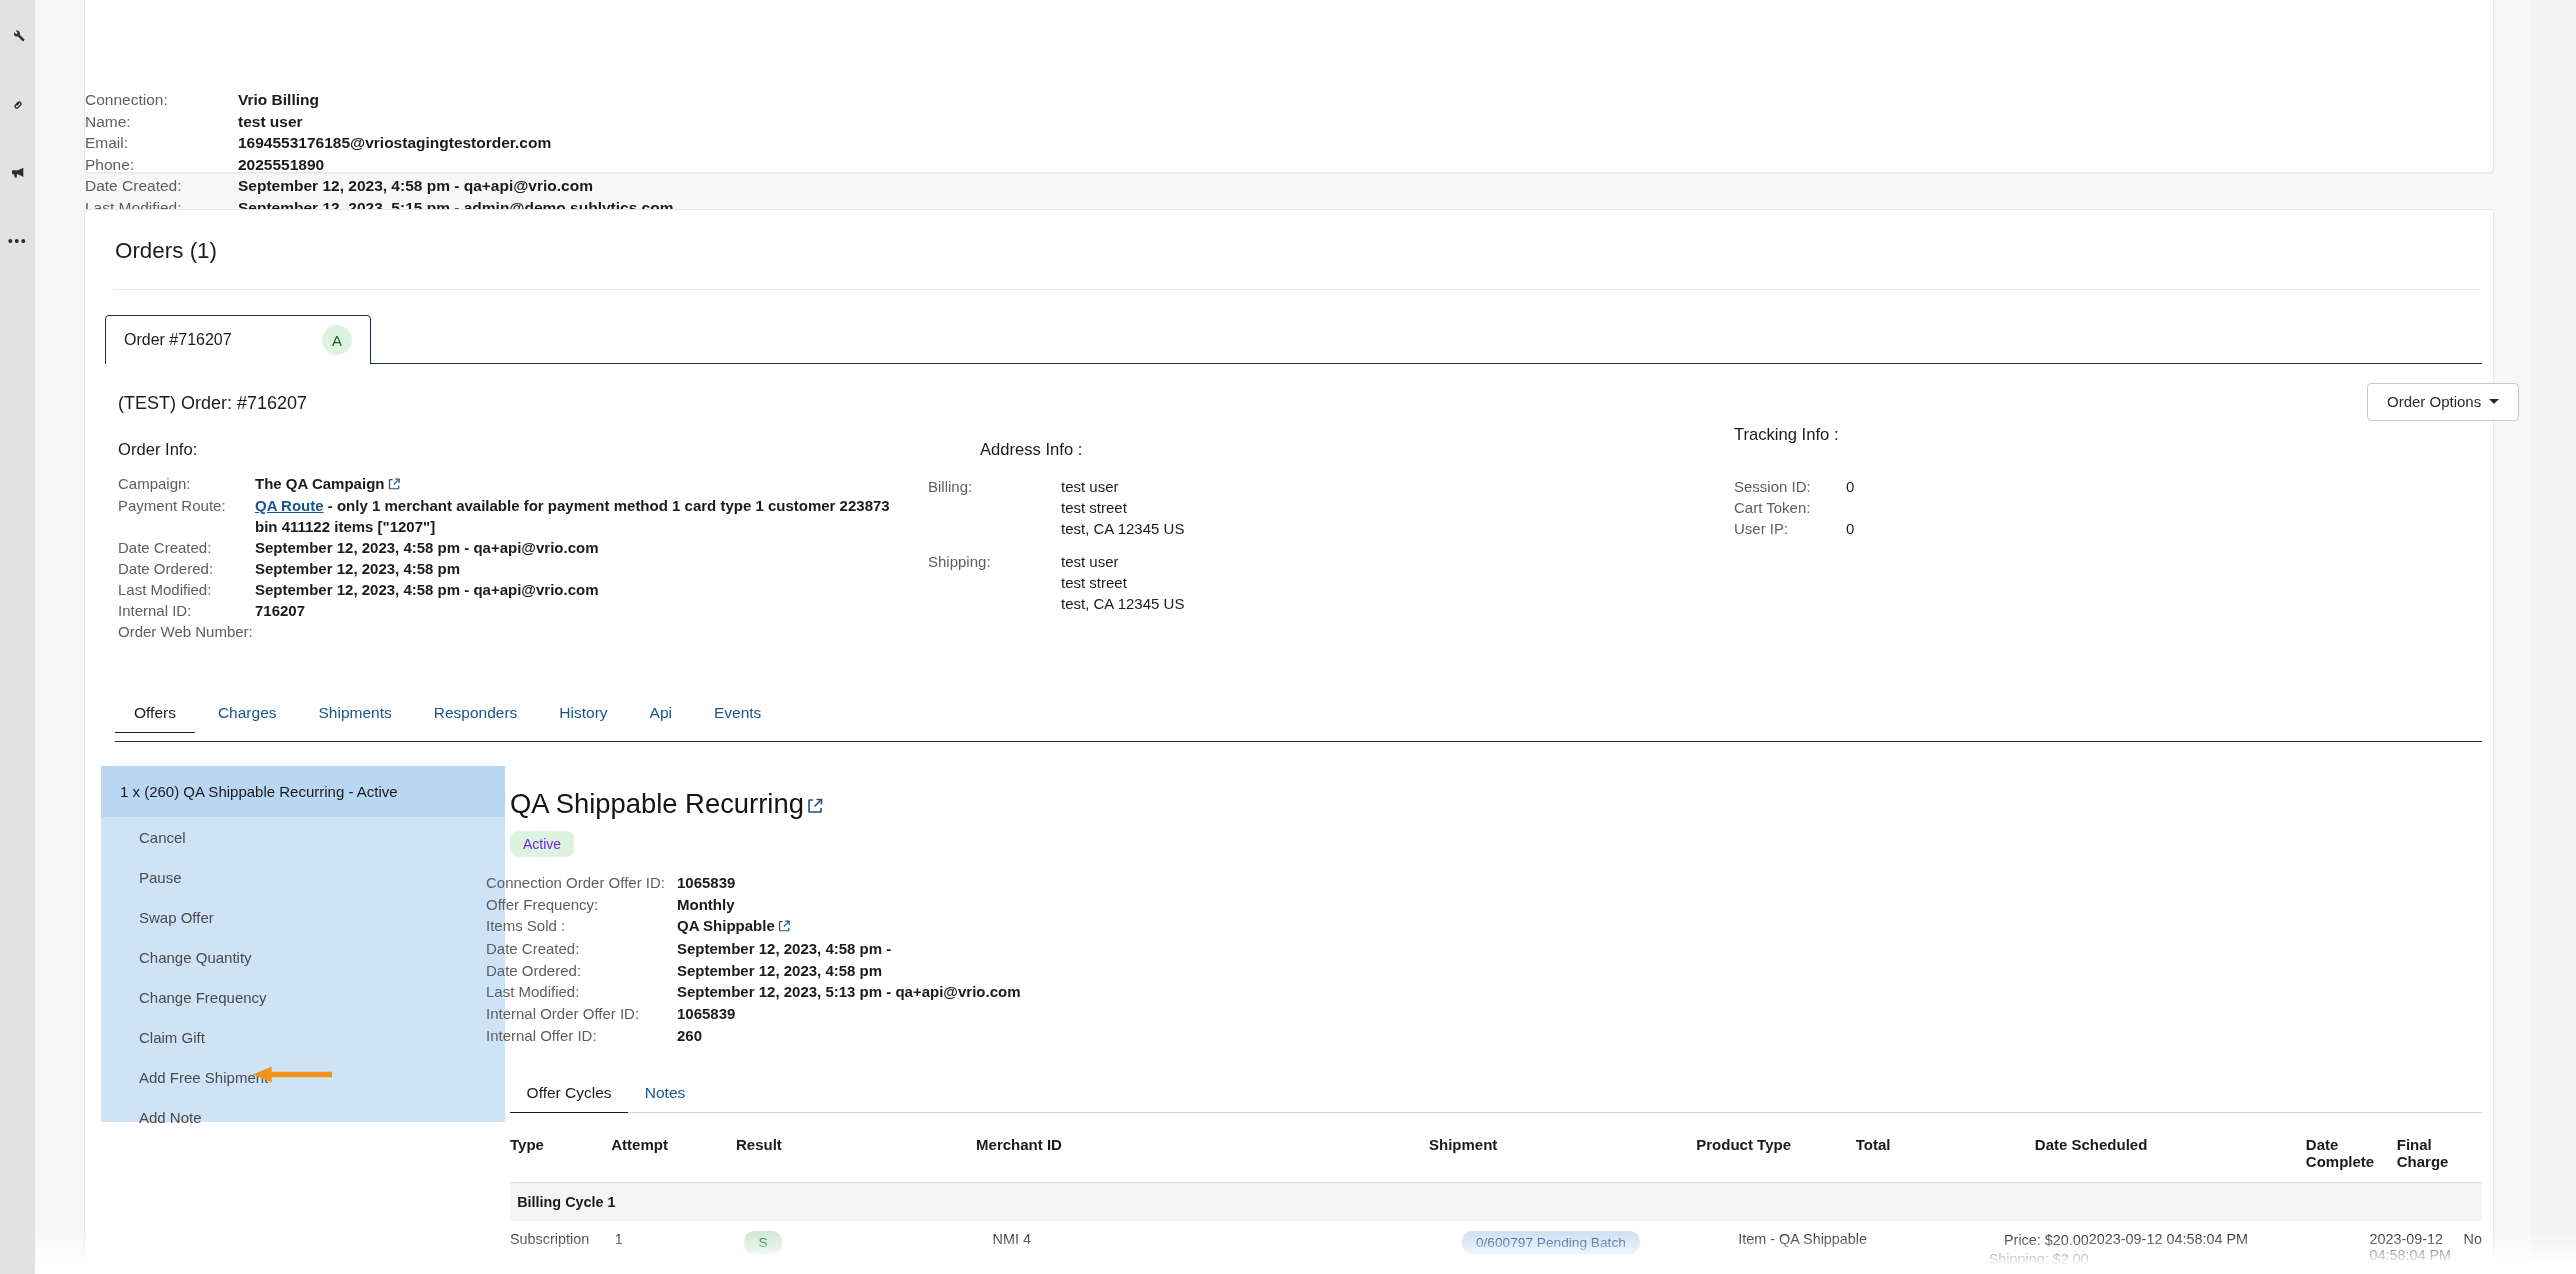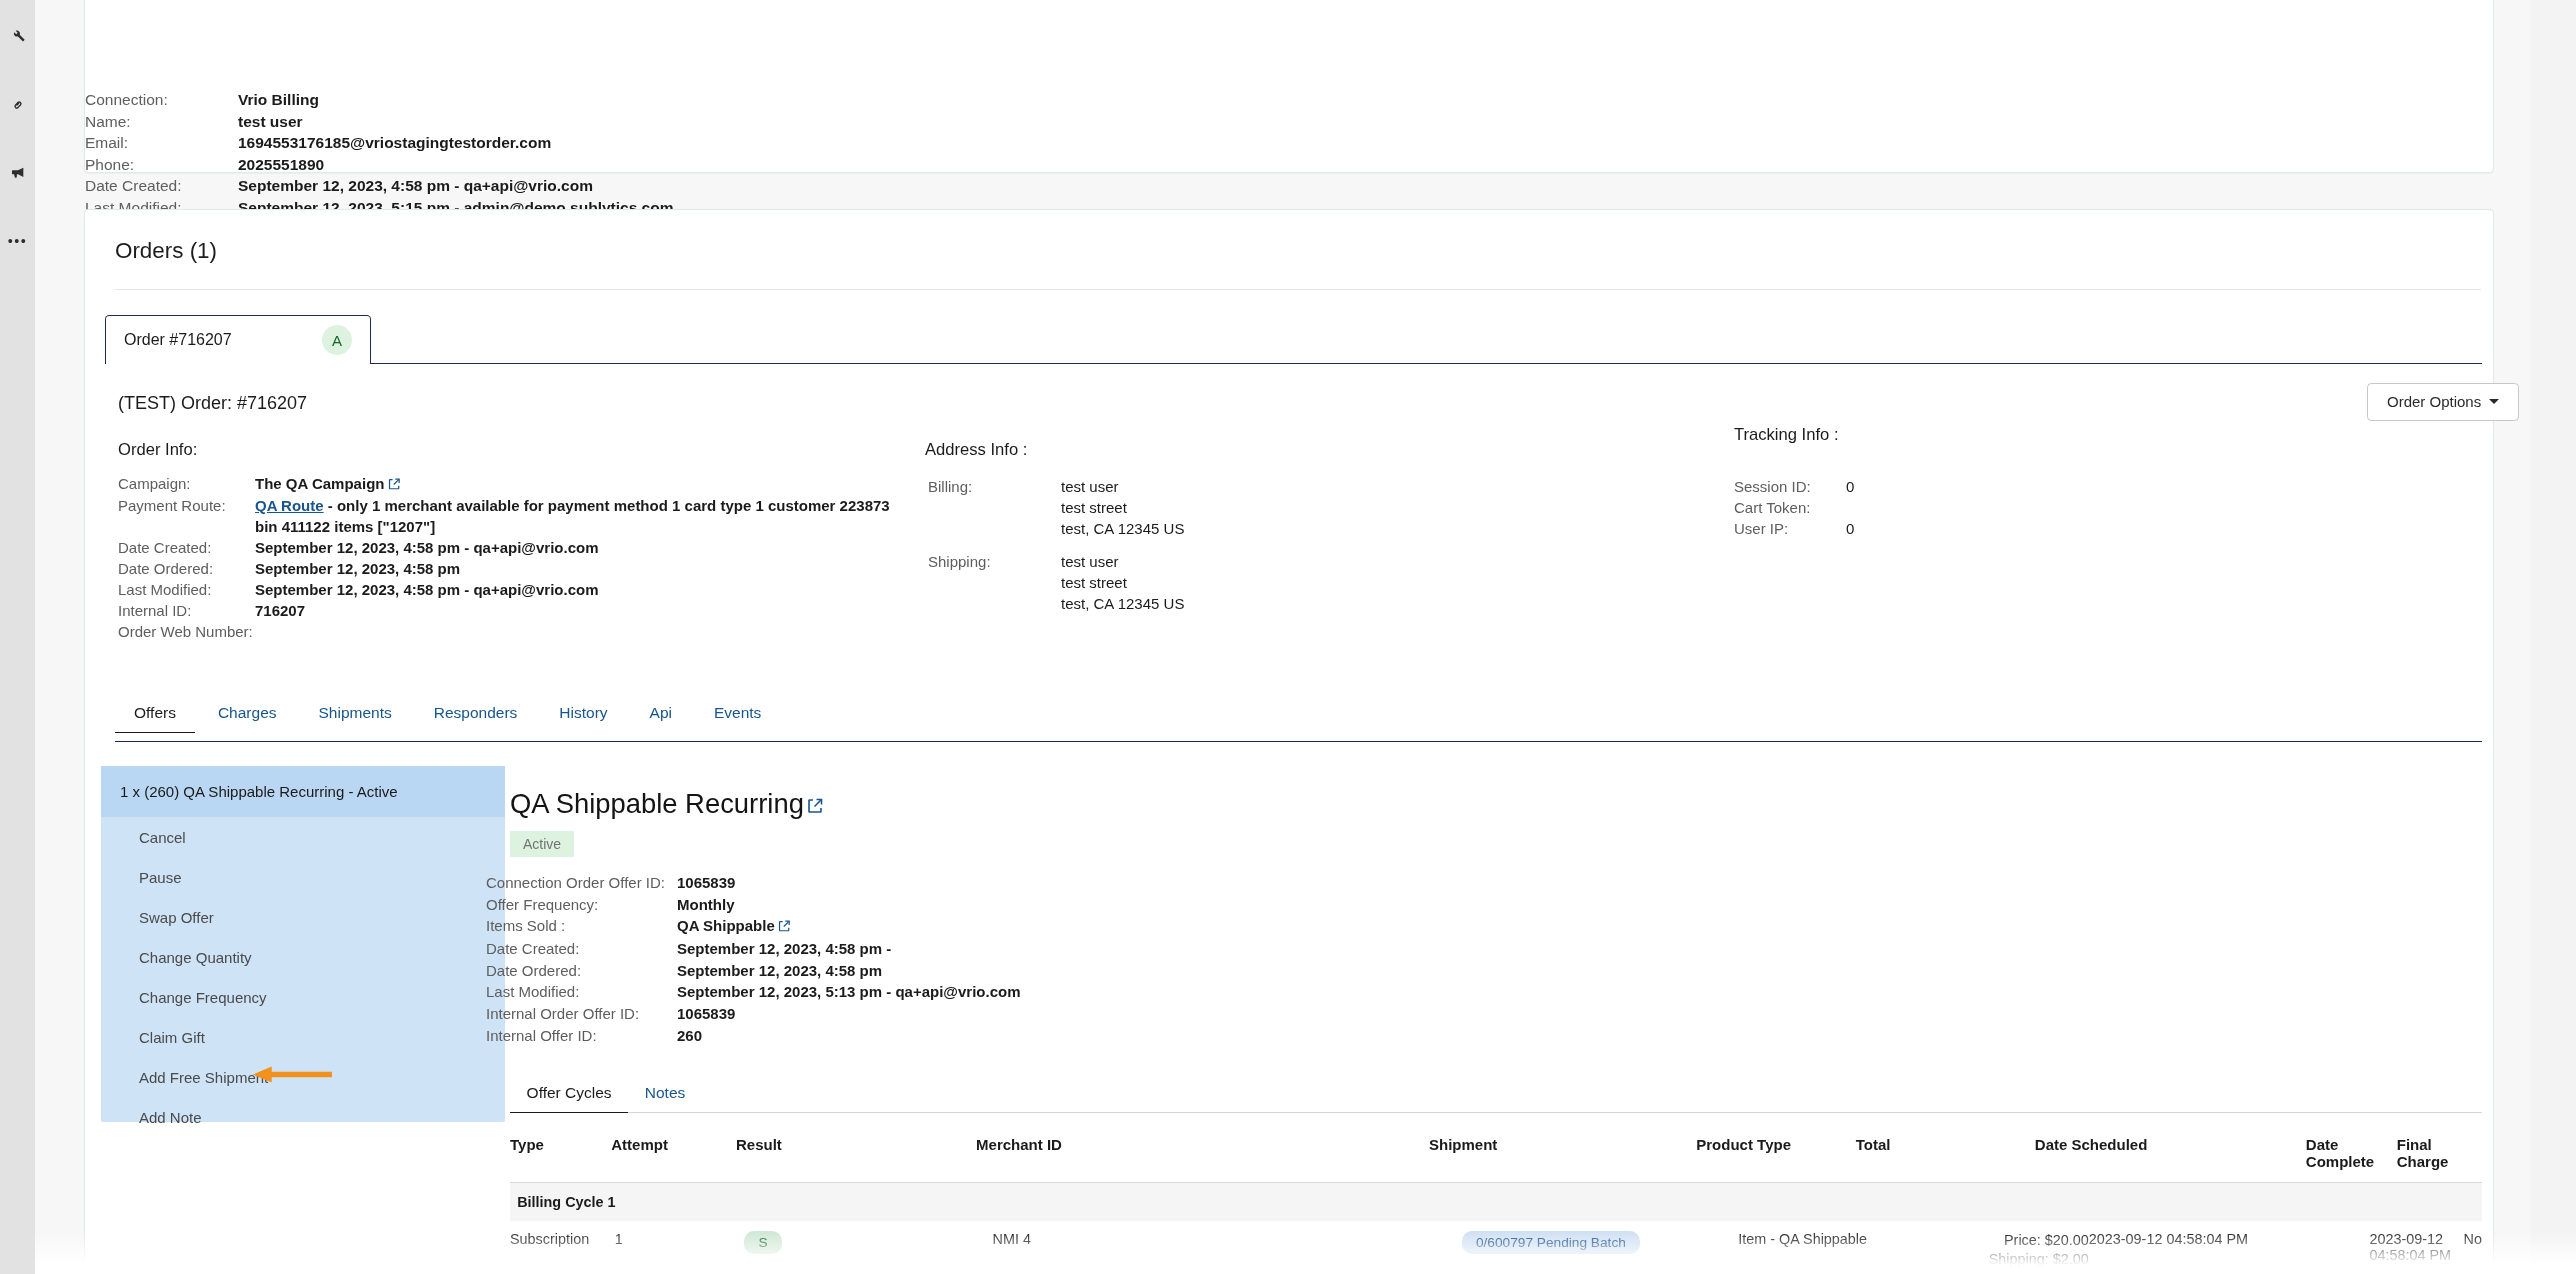--- a/index.html
+++ b/index.html
@@ -208,22 +208,22 @@
   }
 
   
   .offer-title {
     position: absolute; left: 510px; top: 788px;
     font-size: 27.4px; color: #141414; font-weight: 400;
   }
   .offer-title .ext-icon svg { width: 16px; height: 16px; }
   .offer-badge {
     position: absolute; left: 510px; top: 831px;
-    background: #ddf3e0; color: #737373;
-    border-radius: 0;
+    background: #ddf3e0; color: #6d28d9;
+    border-radius: 8px;
     padding: 5px 13px;
     font-size: 14px;
   }
   .of-wrap { position: absolute; left: 486px; top: 872px; }
   .of-row { display: flex; line-height: 21.6px; }
   .of-label { width: 191px; flex: none; color: #5e5e5e; font-size: 15px; }
   .of-val { color: #1b1b1b; font-size: 15px; font-weight: 700; }
 
   
   .cycle-tabs {
@@ -397,21 +397,21 @@
   <div class="oi-row">
     <div class="oi-label">Internal ID:</div>
     <div class="oi-val">716207</div>
   </div>
   <div class="oi-row">
     <div class="oi-label">Order Web Number:</div>
     <div class="oi-val"></div>
   </div>
 </div>
 
-<div class="col-heading" style="left:925px; top:440px;">Address Info :</div>
+<div class="col-heading" style="left:980px; top:440px;">Address Info :</div>
 <div class="ad-wrap">
   <div class="ad-row">
     <div class="ad-label">Billing:</div>
     <div>
       <div class="ad-val">test user</div>
       <div class="ad-val">test street</div>
       <div class="ad-val">test, CA 12345 US</div>
     </div>
   </div>
   <div class="ad-row" style="margin-top:12.3px;">

